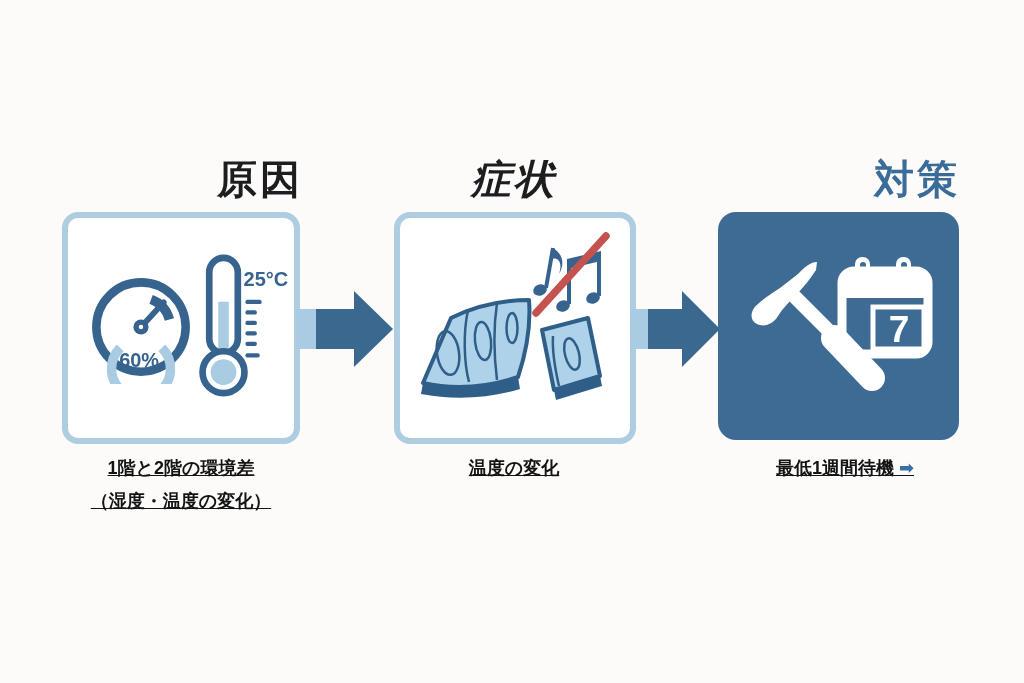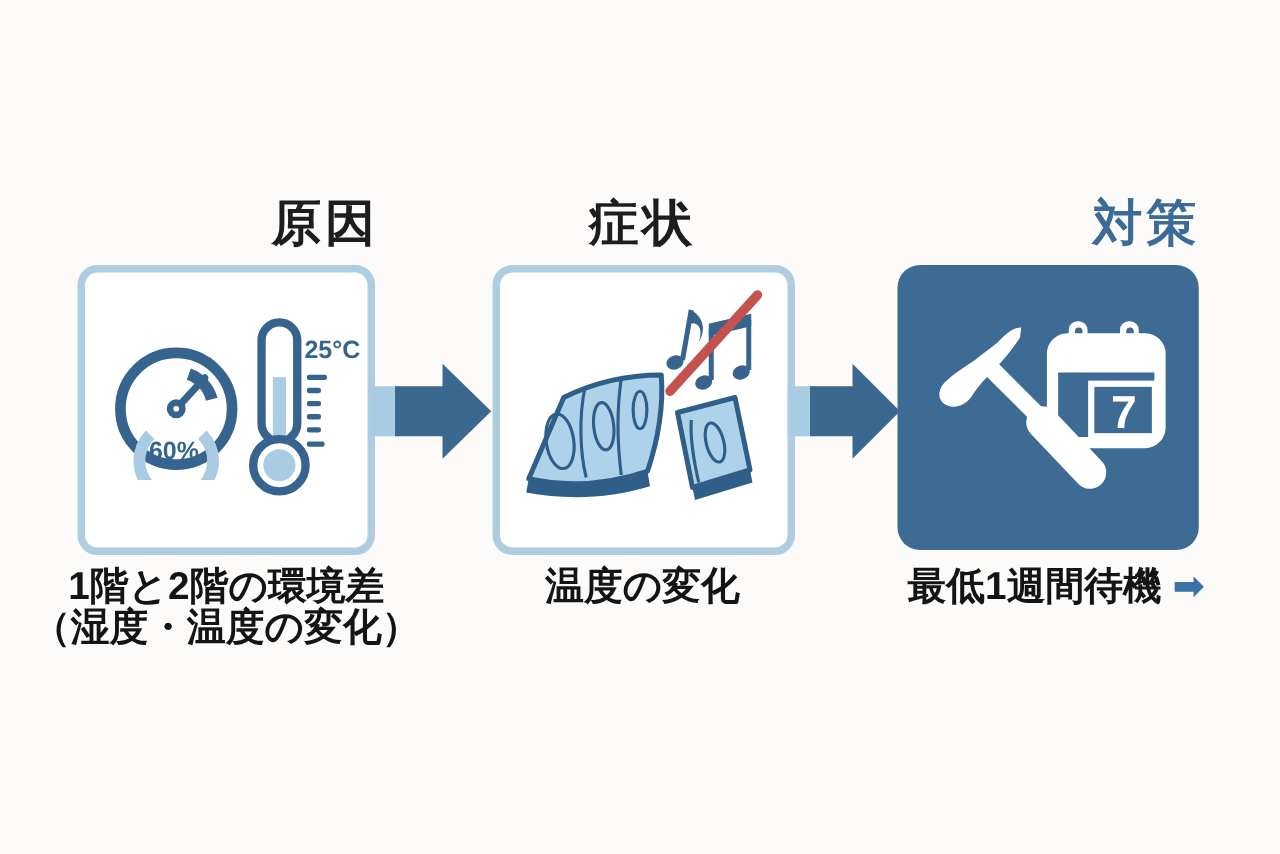--- a/index.html
+++ b/index.html
@@ -14,32 +14,32 @@
   }
   .col-title.blue{color:#3a6b99;}
   .panel{
     position:absolute;top:212px;background:#ffffff;
     border:6px solid #aecde0;border-radius:16px;box-sizing:border-box;
   }
   .panel.dark{background:#3d6b93;border:none;border-radius:18px;}
   .panel svg{position:absolute;}
   .caption{
     position:absolute;top:452px;width:360px;text-align:center;
-    font-size:31px;font-weight:700;color:#141414;line-height:33px;
+    font-size:18px;font-weight:700;color:#141414;line-height:33px;text-decoration:underline;
   }
   .caption .blue-arrow{color:#3a72a8;font-weight:700;}
   .connector{position:absolute;}
 </style>
 </head>
 <body>
 
 <div class="canvas">
 
   <div class="col-title" style="left:59px;text-align:right;">原因</div>
-  <div class="col-title" style="left:392px;">症状</div>
+  <div class="col-title" style="left:392px;font-style:italic;">症状</div>
   <div class="col-title blue" style="left:716px;text-align:right;">対策</div>
 
   <div class="panel" style="left:62px;width:238px;height:232px;">
 
     <svg style="left:16px;top:52px;" width="114" height="114" viewBox="0 0 120 120">
       <circle cx="60" cy="60" r="47" fill="#ffffff" stroke="#36648e" stroke-width="9"></circle>
       <path d="M 38.1,81.9 A 31 31 0 1 0 81.9,81.9" fill="none" stroke="#a9cce2" stroke-width="10"></path>
       <path d="M 70.6,30.9 A 31 31 0 0 1 89.9,52.0" fill="none" stroke="#36648e" stroke-width="10"></path>
       <line x1="60" y1="60" x2="84" y2="34" stroke="#36648e" stroke-width="6" stroke-linecap="round"></line>
       <circle cx="60" cy="60" r="8" fill="#36648e"></circle>

